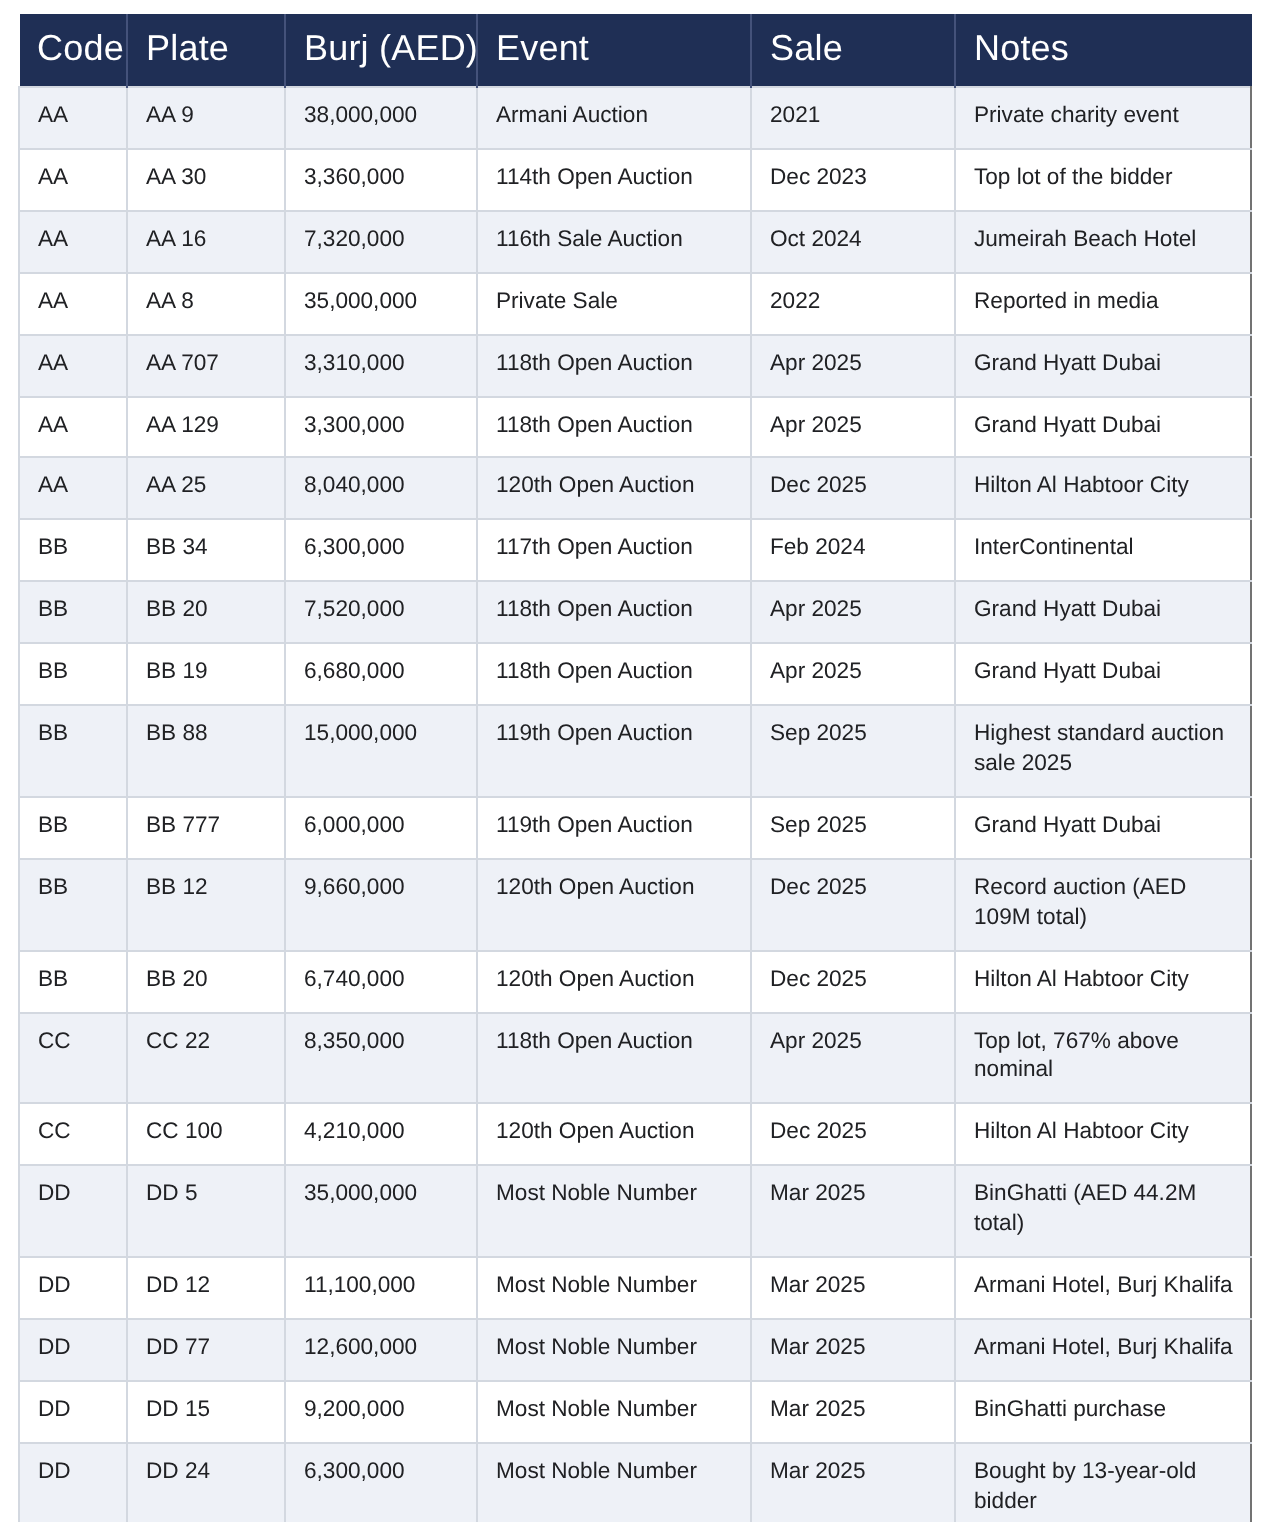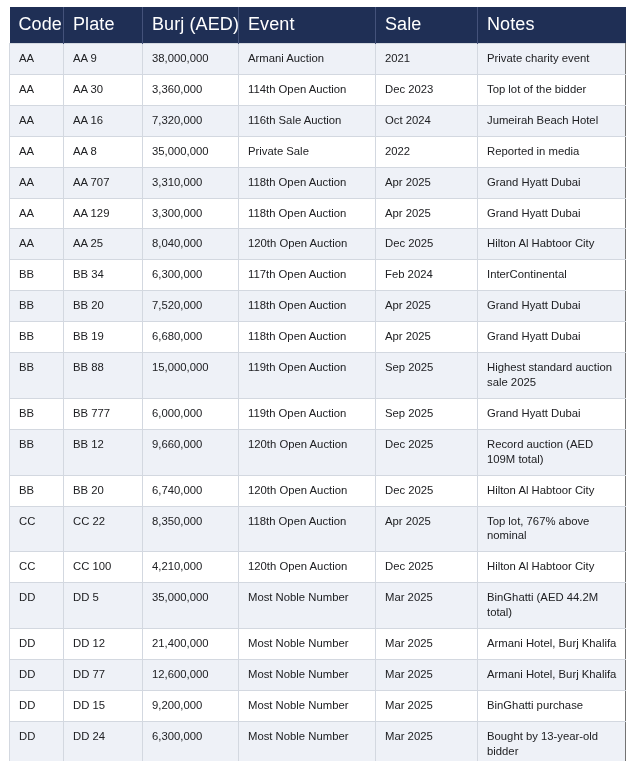--- a/index.html
+++ b/index.html
@@ -218,21 +218,21 @@
           <td>DD</td>
           <td>DD 5</td>
           <td>35,000,000</td>
           <td>Most Noble Number</td>
           <td>Mar 2025</td>
           <td>BinGhatti (AED 44.2M total)</td>
         </tr>
         <tr class="row-even">
           <td>DD</td>
           <td>DD 12</td>
-          <td>21,400,000</td>
+          <td>11,100,000</td>
           <td>Most Noble Number</td>
           <td>Mar 2025</td>
           <td>Armani Hotel, Burj Khalifa</td>
         </tr>
         <tr class="row-odd">
           <td>DD</td>
           <td>DD 77</td>
           <td>12,600,000</td>
           <td>Most Noble Number</td>
           <td>Mar 2025</td>

